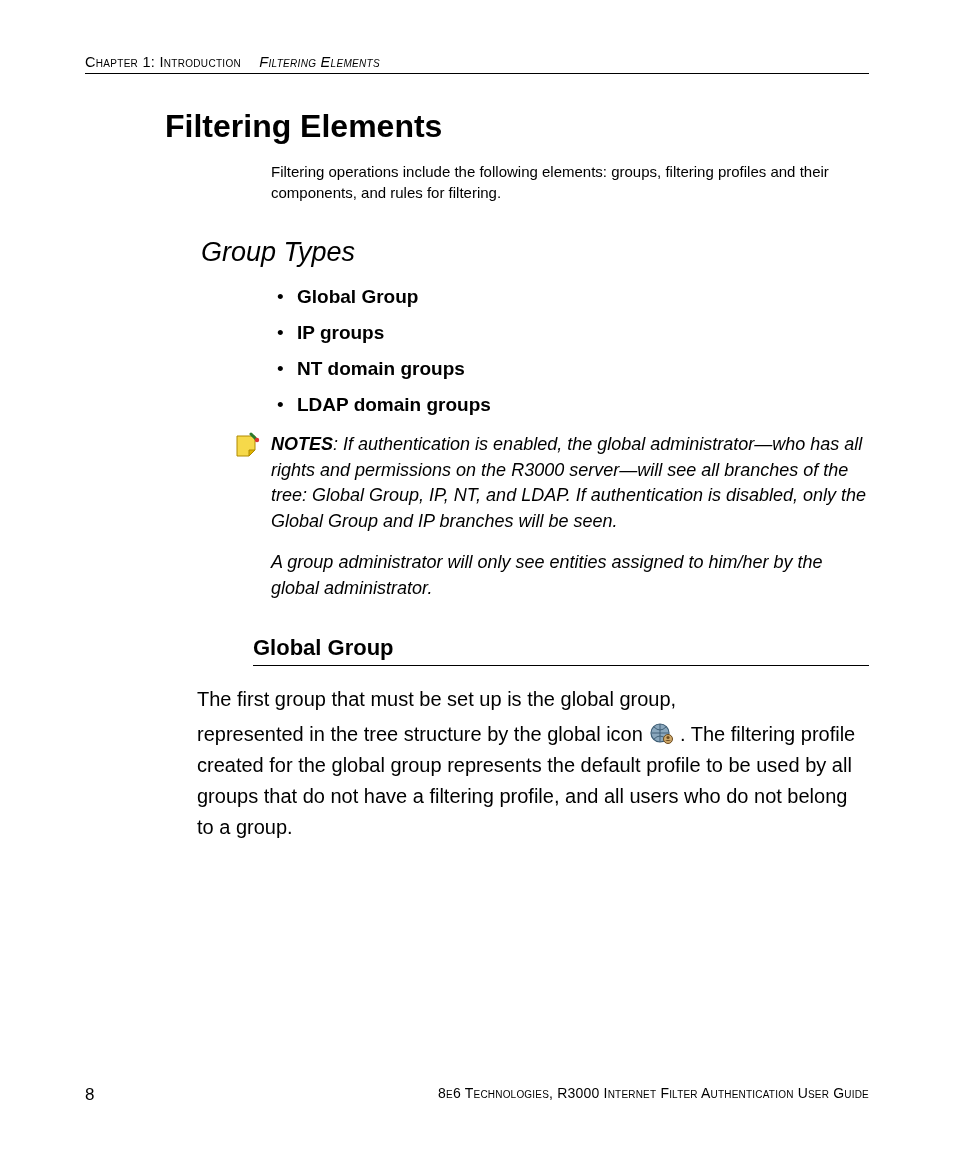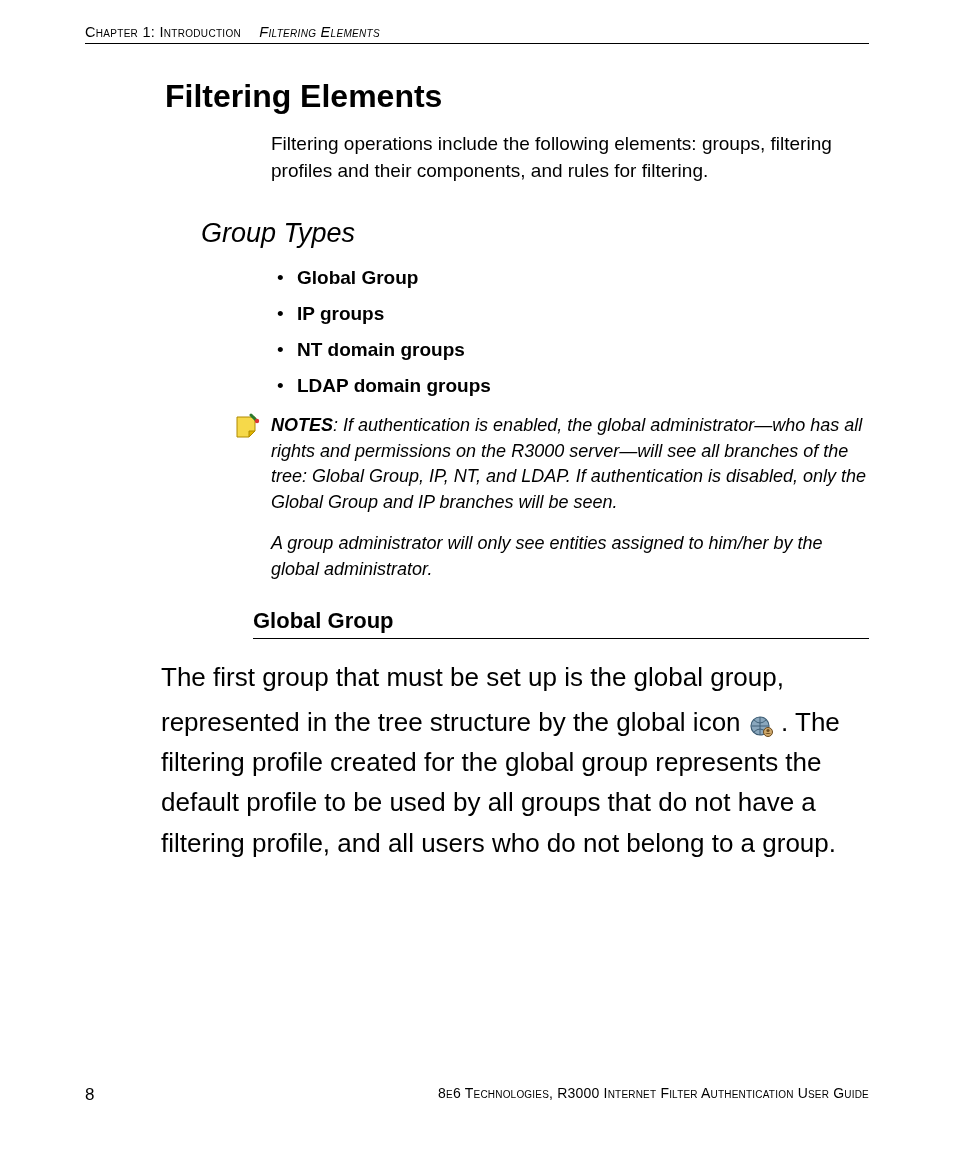--- a/index.html
+++ b/index.html
@@ -6,41 +6,41 @@
   html, body { margin: 0; padding: 0; }
   body {
     width: 954px;
     height: 1159px;
     background: #fff;
     font-family: Arial, Helvetica, sans-serif;
     color: #000;
     position: relative;
   }
   .page {
-    padding: 24px 85px 0 85px;
+    padding: 54px 85px 0 85px;
   }
   .running-head {
     font-size: 14.5px;
     letter-spacing: 0.3px;
     font-variant: small-caps;
     border-bottom: 1.5px solid #000;
     padding-bottom: 3px;
     margin-bottom: 34px;
   }
   .running-head .sec {
     font-style: italic;
     margin-left: 14px;
   }
   .h1 {
     font-size: 32px;
     font-weight: 700;
     margin: 0 0 12px 80px;
   }
   .intro {
-    font-size: 19px;
+    font-size: 15px;
     line-height: 1.4;
     margin: 16px 0 34px 186px;
   }
   .h2 {
     font-size: 27px;
     font-style: italic;
     font-weight: 400;
     margin: 16px 0 18px 116px;
   }
   .body2 {
@@ -79,36 +79,36 @@
     font-weight: 700;
   }
   .note-icon {
     position: absolute;
     left: 0;
     top: 0;
     width: 28px;
     height: 28px;
   }
   .note-follow {
-    margin: 0 0 26px 186px;
+    margin: 0 0 34px 186px;
     font-size: 18px;
     font-style: italic;
     line-height: 1.42;
   }
   .h3 {
     font-size: 22px;
     font-weight: 700;
     margin: 0 0 0 168px;
     border-bottom: 1px solid #000;
     padding-bottom: 4px;
     width: calc(100% - 168px);
   }
   .body3 {
-    margin: 18px 0 0 76px;
-    font-size: 26px;
+    margin: 18px 0 0 112px;
+    font-size: 20px;
     line-height: 1.55;
   }
   .body3 p { margin: 0 0 4px 0; }
   .globe-icon {
     display: inline-block;
     vertical-align: middle;
     width: 26px;
     height: 24px;
     position: relative;
     top: -2px;

